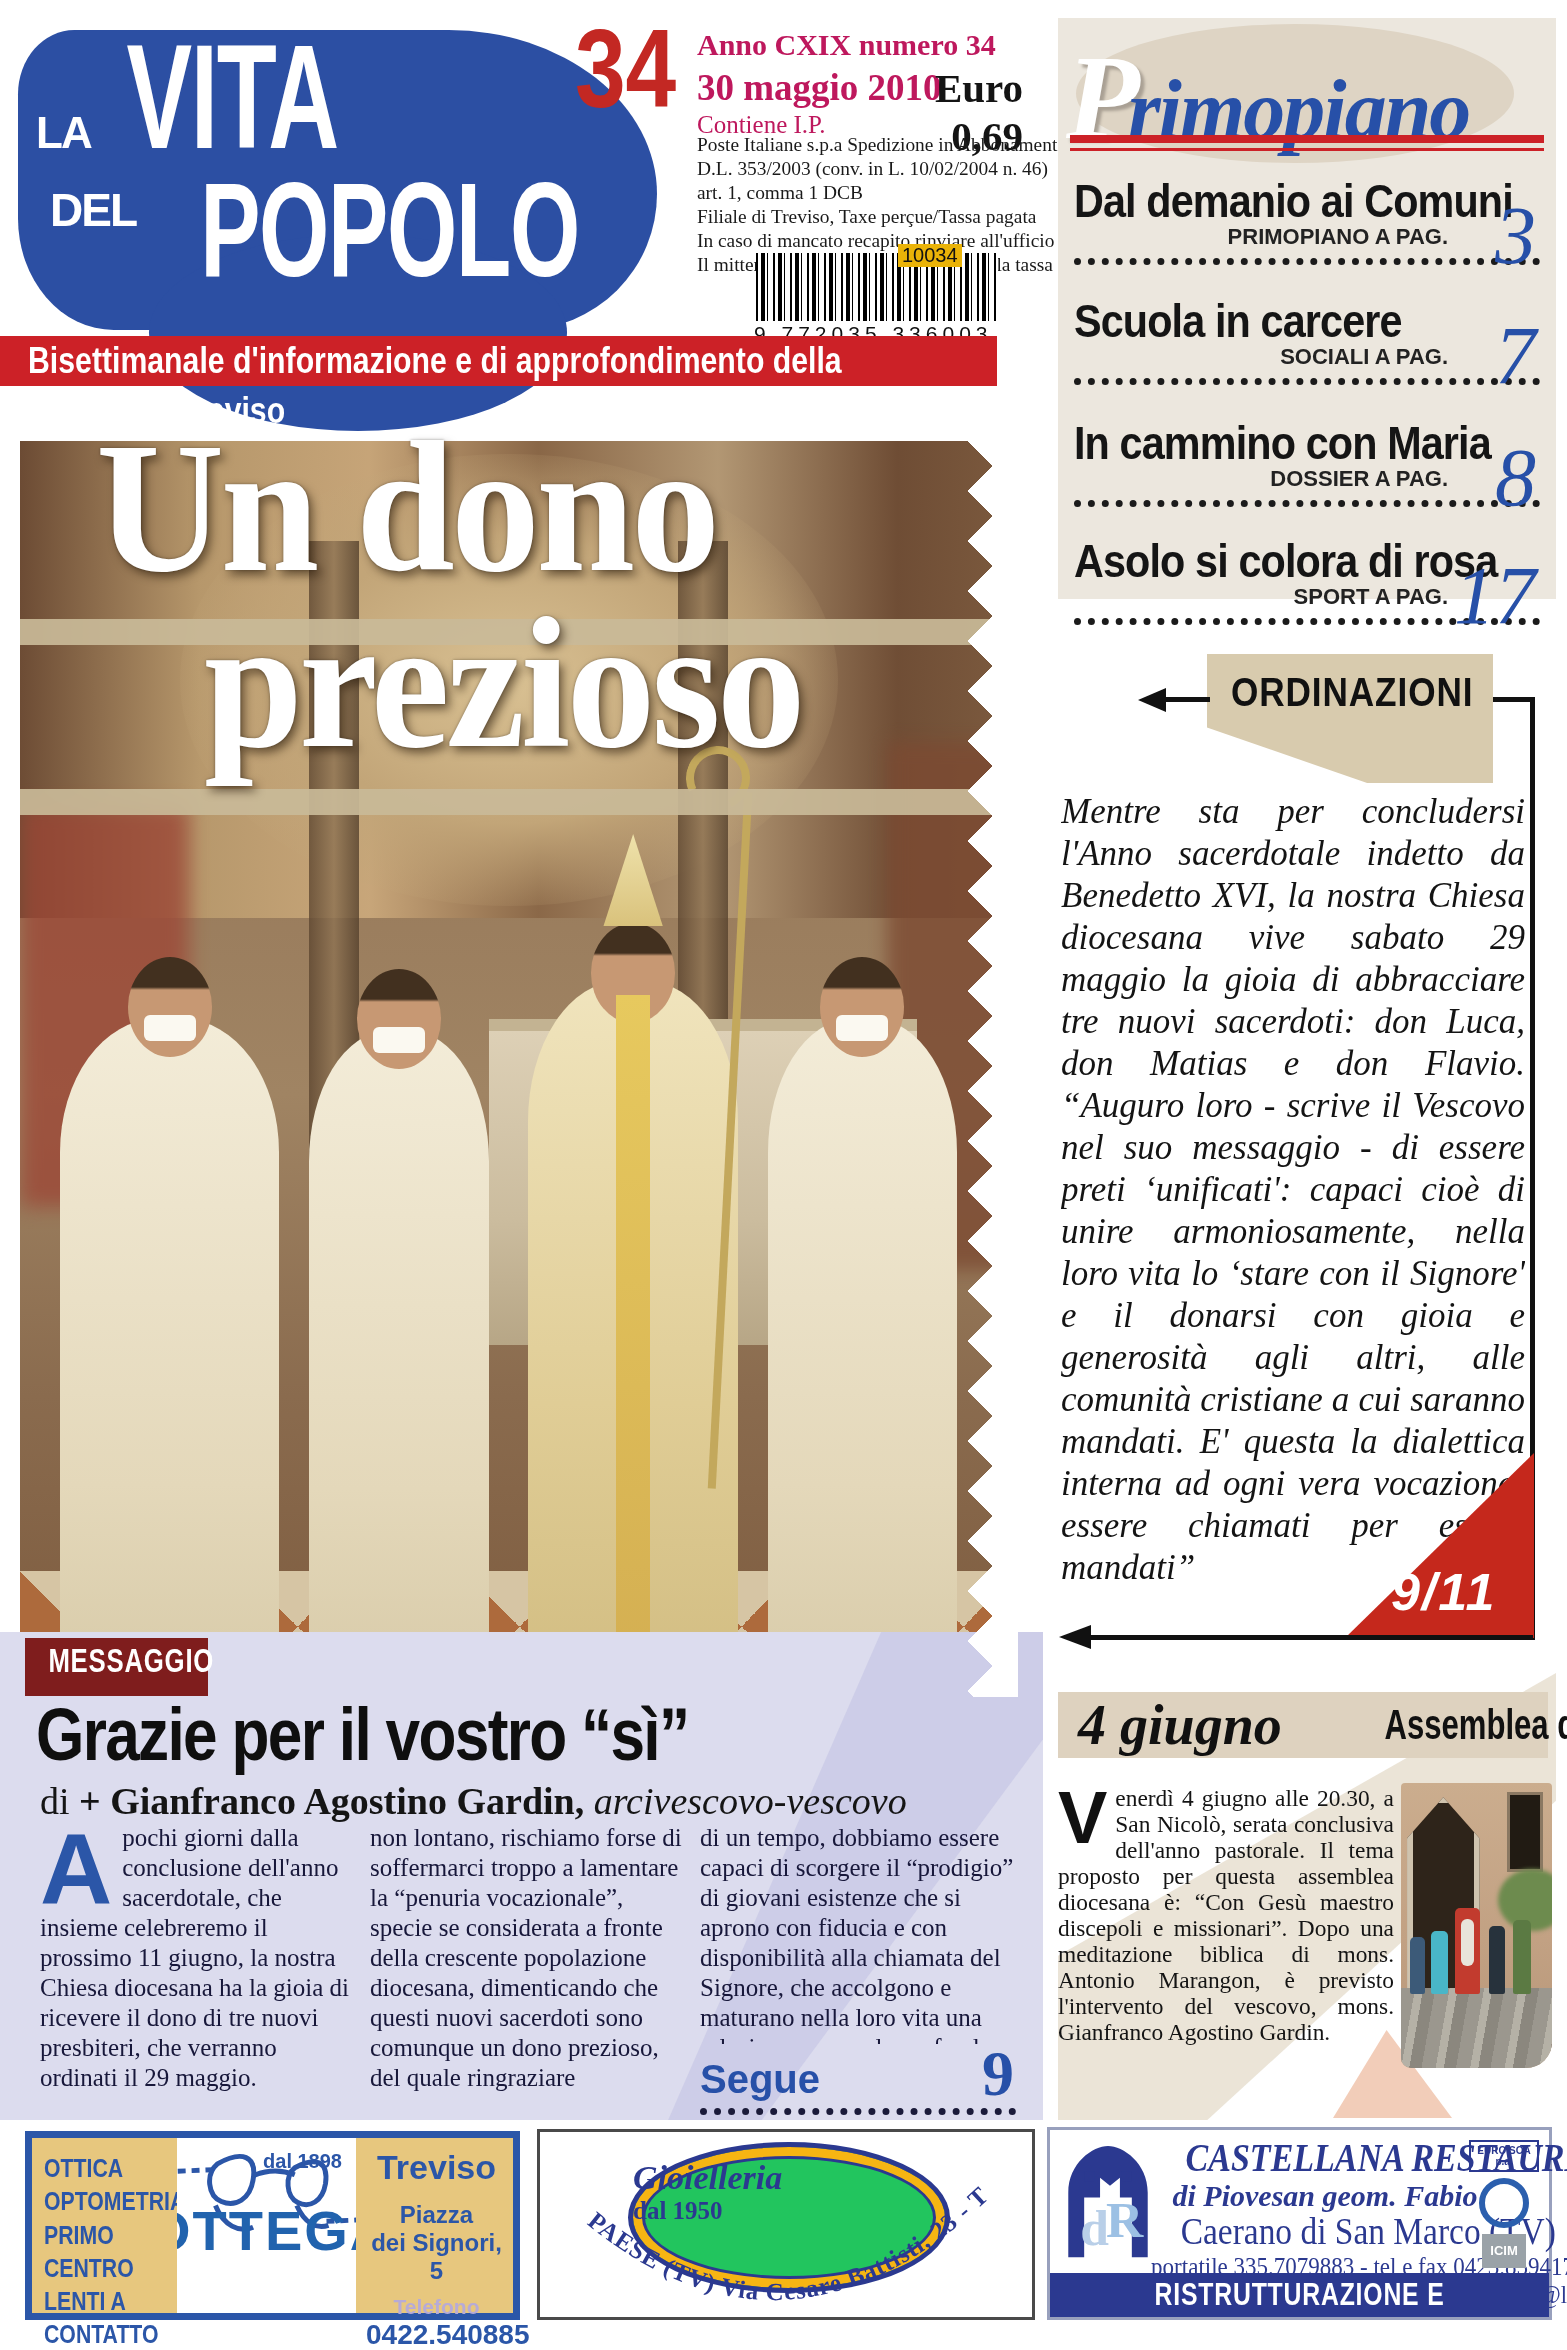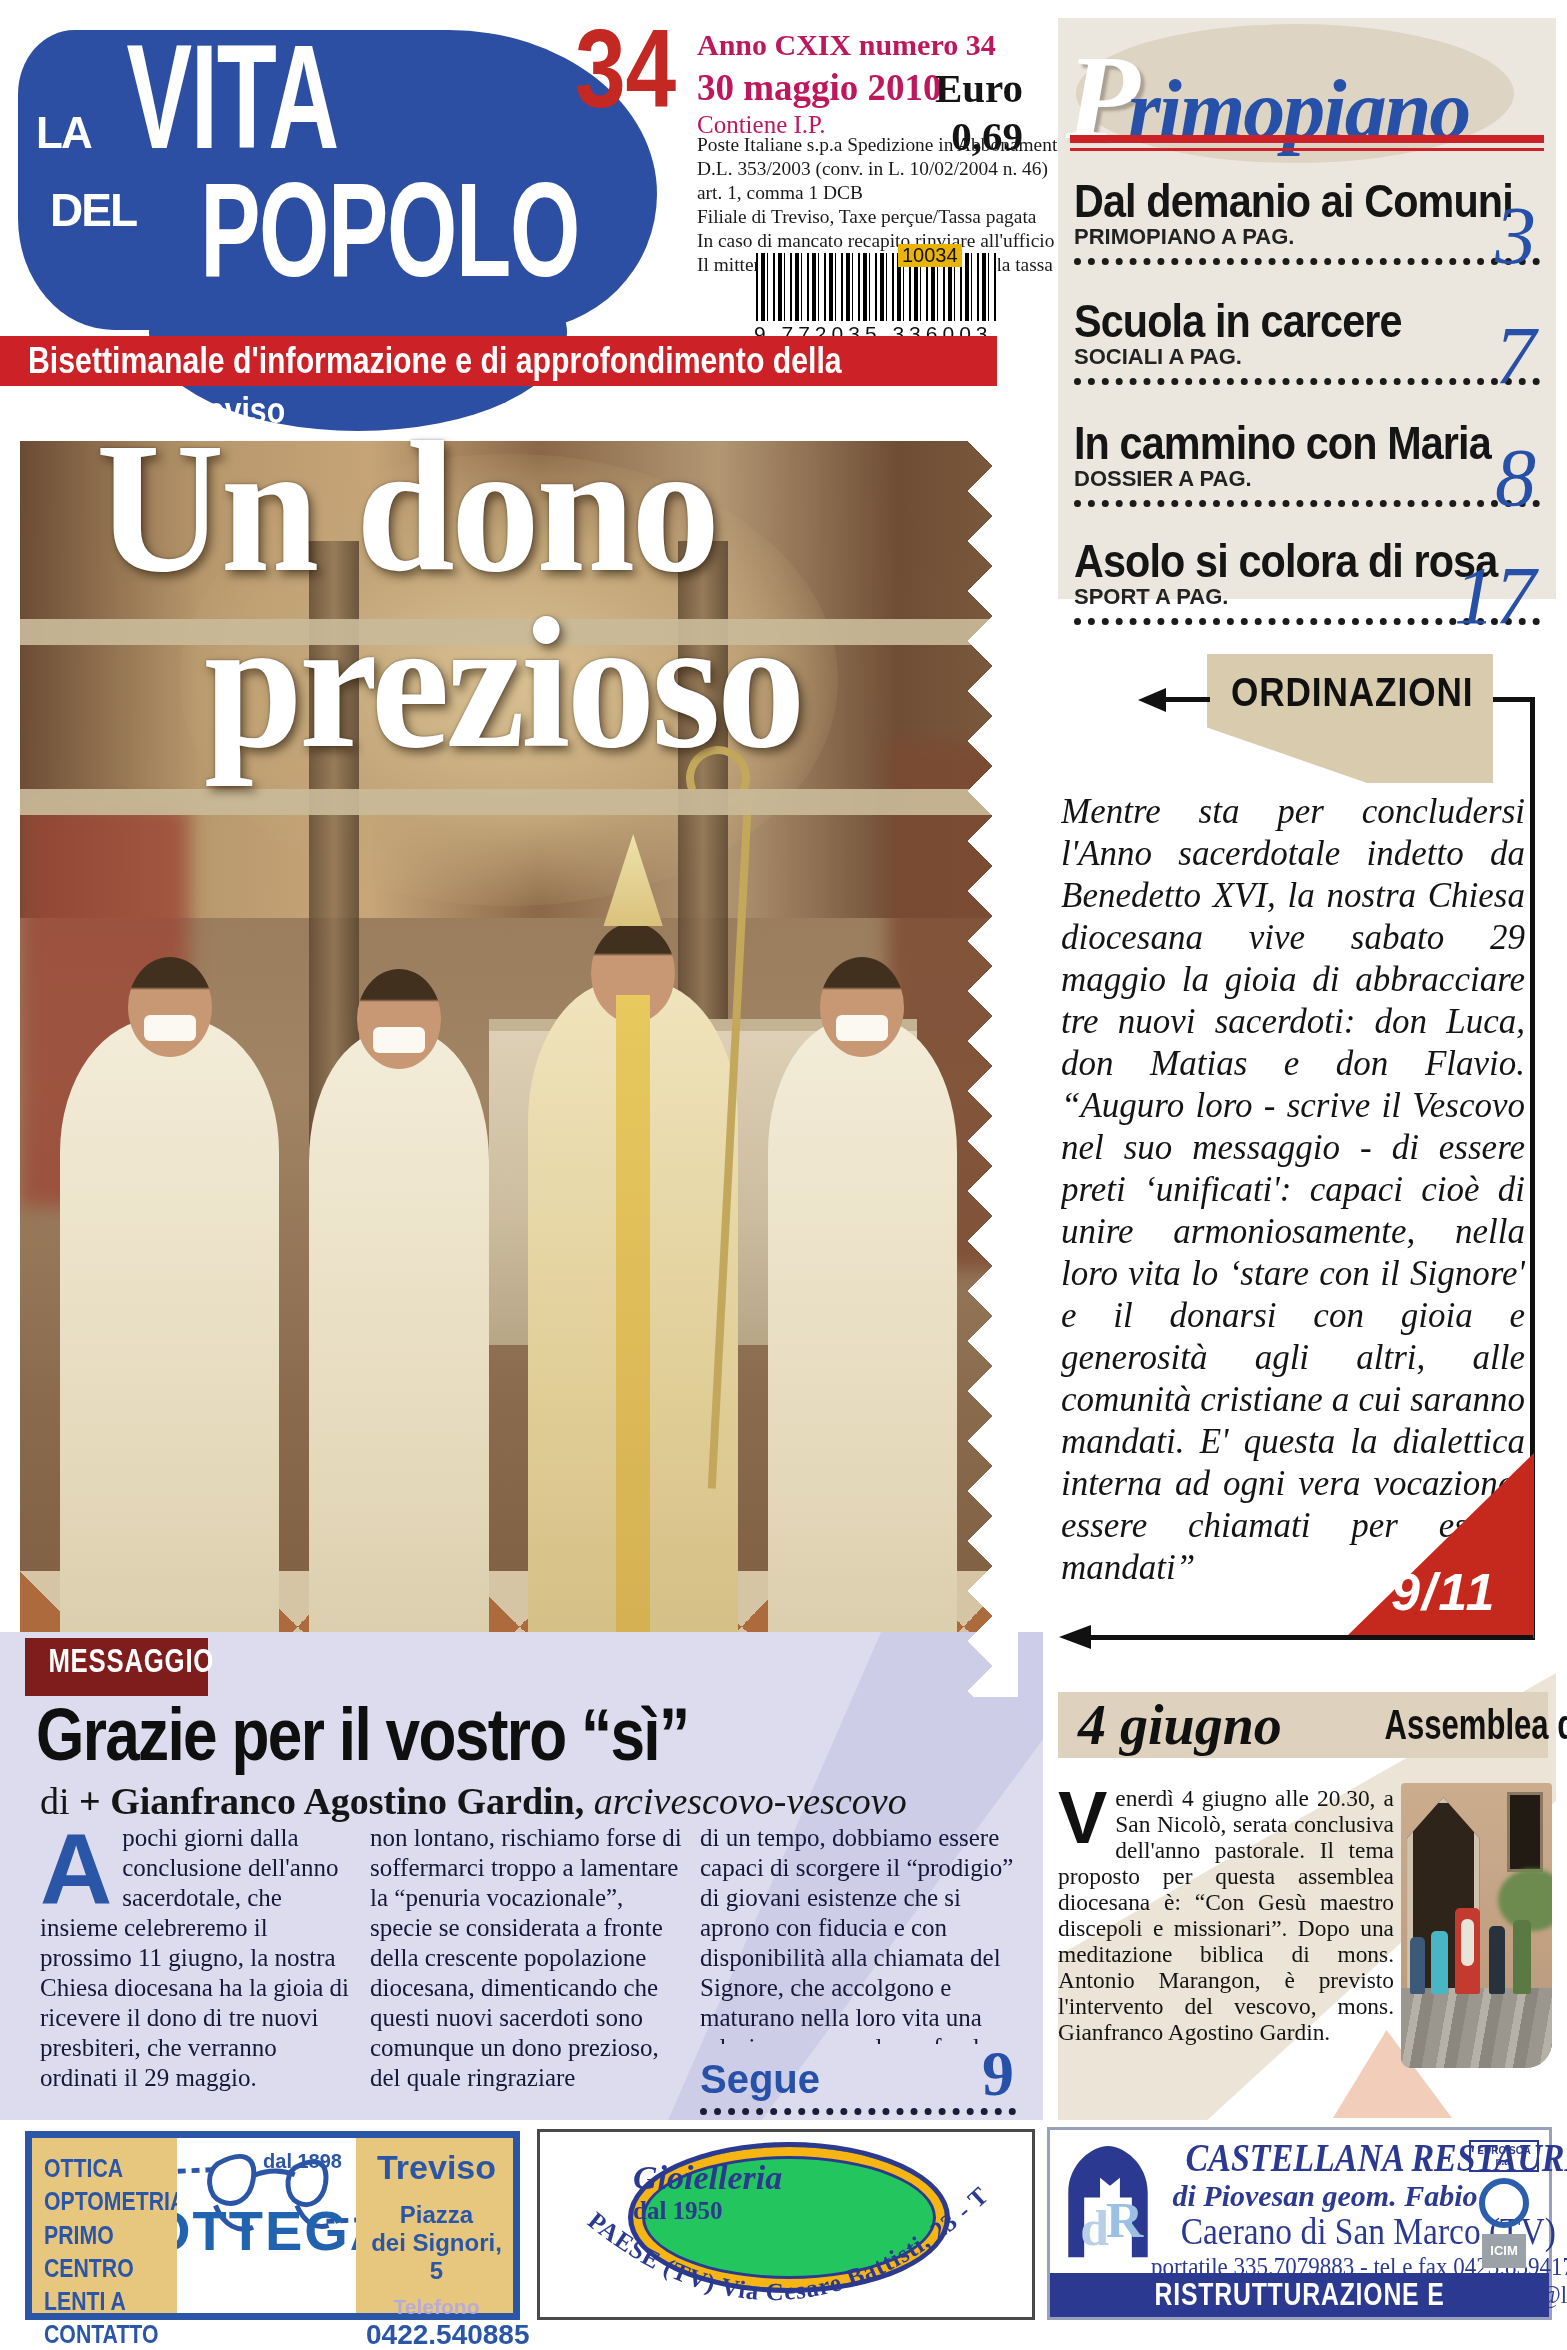--- a/index.html
+++ b/index.html
@@ -37,21 +37,21 @@
   .pp-head{position:relative;height:149px;}
   .pp-oval{position:absolute;left:18px;top:6px;width:438px;height:139px;background:#ded4c4;border-radius:50%;}
   .pp-word{position:absolute;left:8px;top:10px;font-family:"Liberation Serif",serif;font-style:italic;font-weight:700;
            font-size:84px;color:#2750a8;white-space:nowrap;letter-spacing:-2px;}
   .pp-p{font-size:121px;color:#fff;text-shadow:4px 4px 3px #a9a094;margin-right:-10px;}
   .pp-rules{position:absolute;left:12px;top:117px;width:474px;border-top:8px solid #cc2127;}
   .pp-rules:after{content:"";display:block;margin-top:5px;height:3px;background:#cc2127;}
   .pp-items{position:absolute;left:0;right:0;top:149px;padding:0 16px;}
   .pp-item{position:relative;}
   .pp-title{font-size:47px;font-weight:800;color:#151515;white-space:nowrap;letter-spacing:-1px;transform:scaleX(.88);}
-  .pp-meta{text-align:left;padding-right:92px;font-size:22px;font-weight:600;color:#222;margin-top:-4px;}
+  .pp-meta{text-align:right;padding-right:92px;font-size:22px;font-weight:600;color:#222;margin-top:-4px;}
   .pp-num{position:absolute;right:4px;bottom:-12px;font-family:"Liberation Serif",serif;font-style:italic;font-size:82px;line-height:1;color:#2750a8;}
   .pp-sep{border-bottom:7px dotted #1b1b1b;margin-top:8px;}
   .mt1{margin-top:6px;}.mt2{margin-top:28px;}.mt3{margin-top:30px;}.mt4{margin-top:26px;}
 
   
   .ord-label-box{left:1207px;top:654px;width:286px;height:129px;background:#d8cbae;
                  clip-path:polygon(0 0,100% 0,100% 100%,56% 100%,0 57%);}
   .ord-label{margin:16px 0 0 24px;font-size:40px;font-weight:900;letter-spacing:1px;color:#111;transform:scaleX(.88);}
   .ln{background:#111;}
   .ord-arrow-line{left:1152px;top:697px;width:58px;height:5px;}

